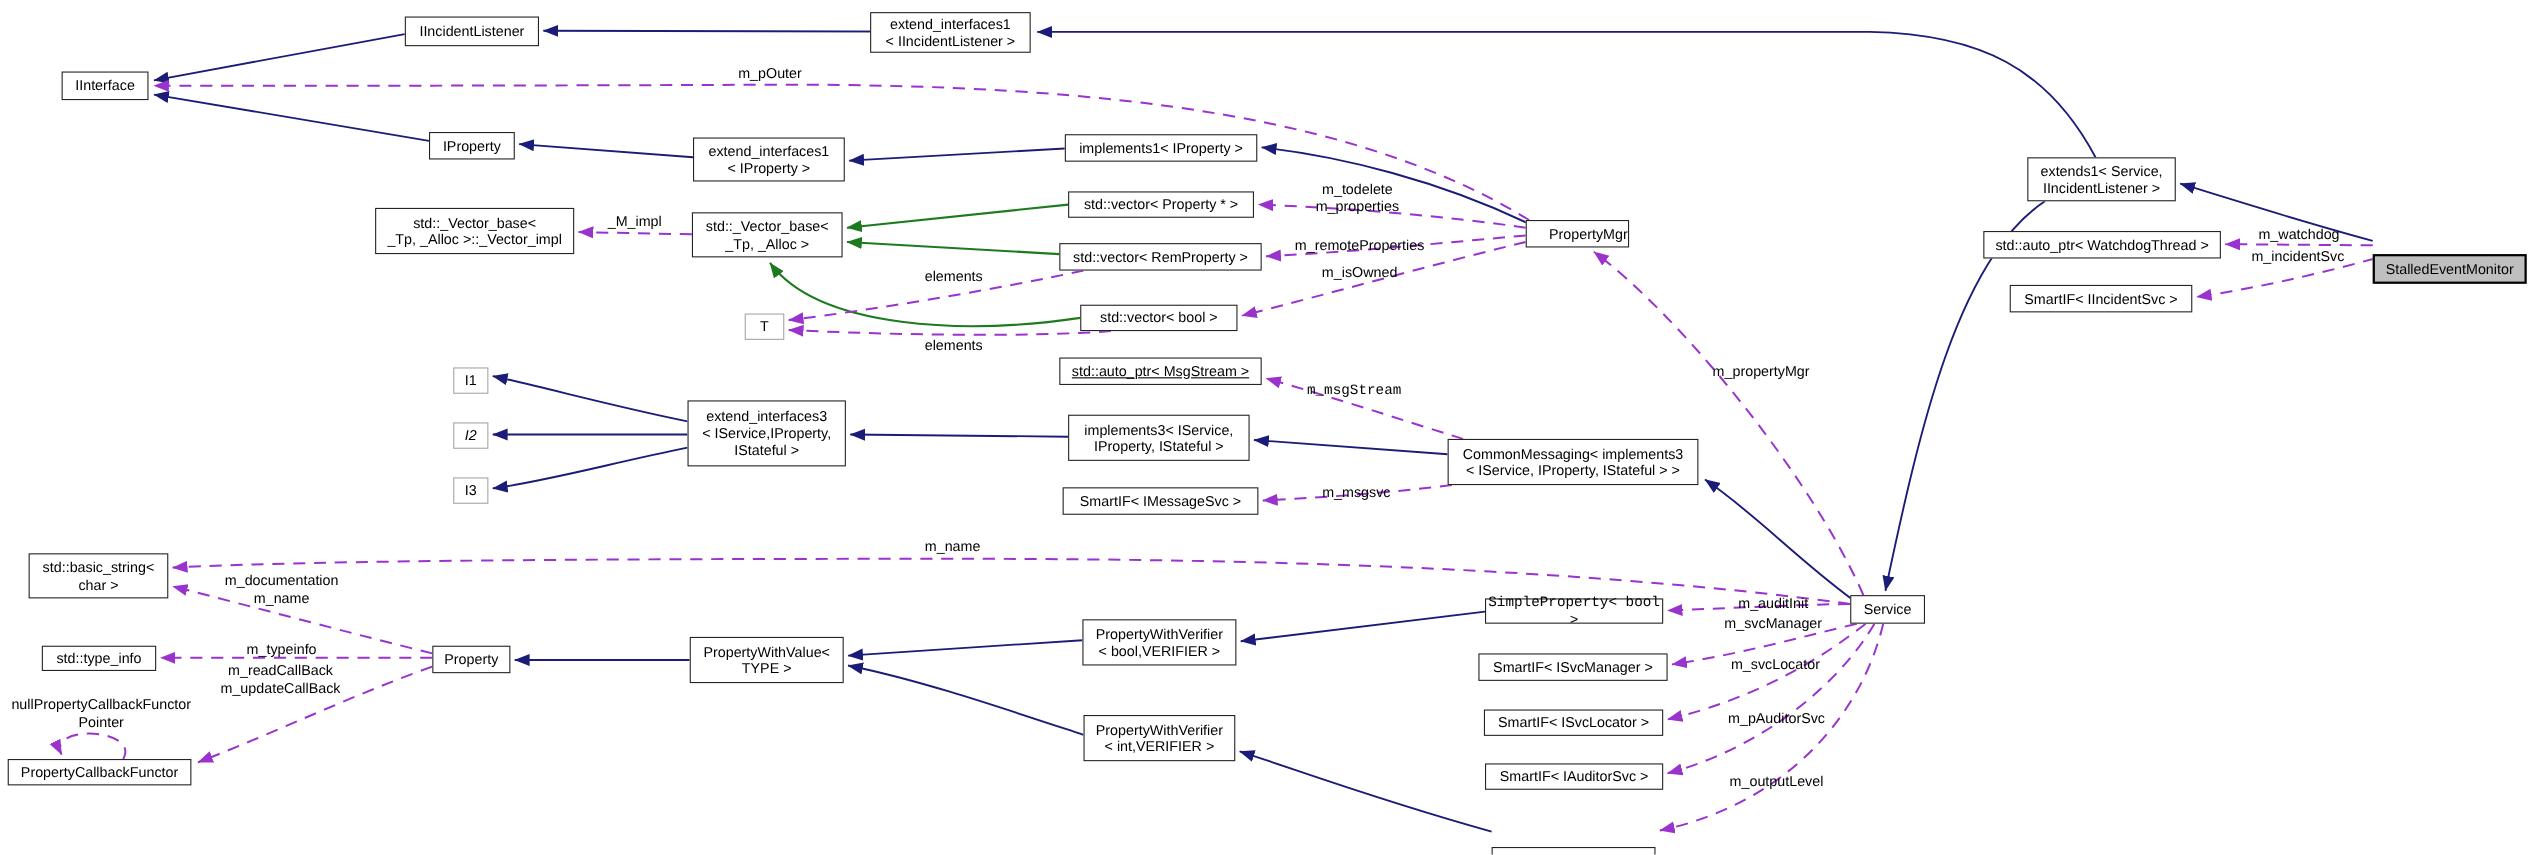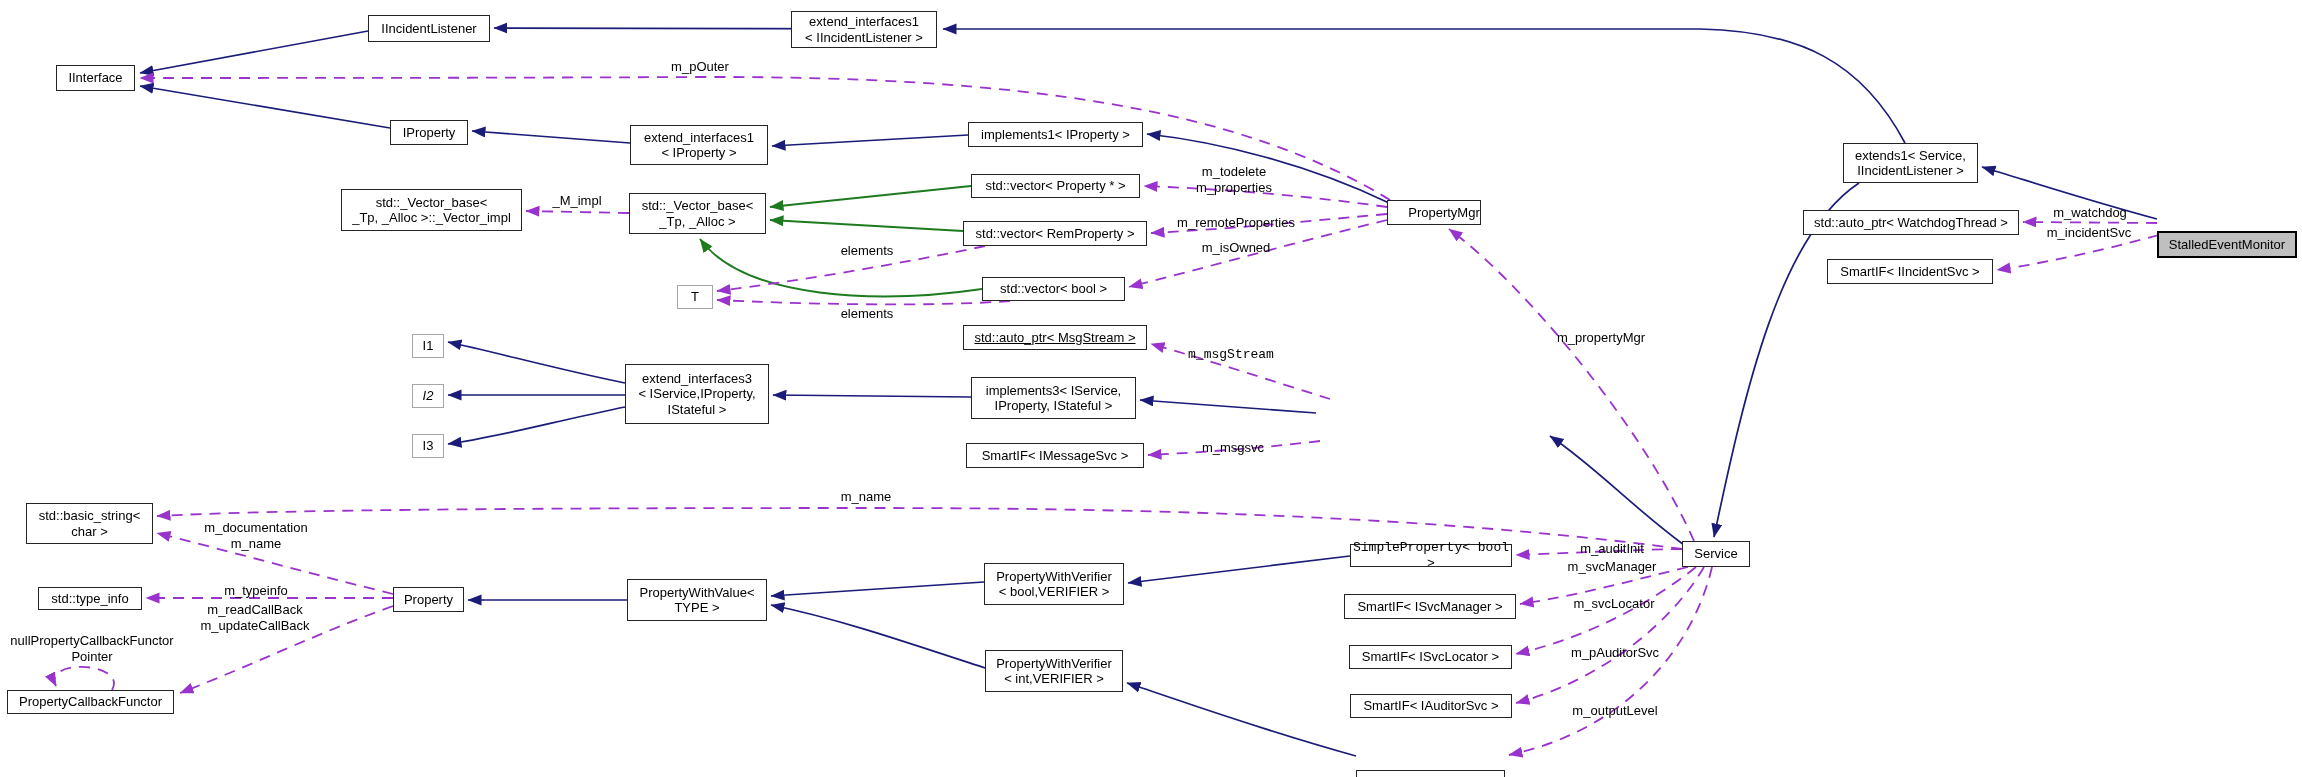--- a/index.html
+++ b/index.html
@@ -162,20 +162,22 @@
     <div class="node" style="left: 963px; top: 325px; width: 184px; height: 25px; text-decoration: underline;">std::auto_ptr&lt; MsgStream &gt;</div>
     <div class="node template-param" style="left: 412px; top: 334px; width: 32px; height: 24px;">I1</div>
     <div class="node template-param" style="left: 412px; top: 384px; width: 32px; height: 24px; font-style: italic;">I2</div>
     <div class="node template-param" style="left: 412px; top: 434px; width: 32px; height: 24px;">I3</div>
     <div class="node" style="left: 625px; top: 364px; width: 144px; height: 60px;">extend_interfaces3
 &lt; IService,IProperty,
 IStateful &gt;</div>
     <div class="node" style="left: 971px; top: 377px; width: 165px; height: 42px;">implements3&lt; IService,
 IProperty, IStateful &gt;</div>
     <div class="node" style="left: 966px; top: 443px; width: 178px; height: 25px;">SmartIF&lt; IMessageSvc &gt;</div>
+    <div class="node" style="left: 1316px; top: 399px; width: 228px; height: 42px;">CommonMessaging&lt; implements3
+&lt; IService, IProperty, IStateful &gt; &gt;</div>
     <div class="node" style="left: 26px; top: 503px; width: 127px; height: 41px;">std::basic_string&lt;
 char &gt;</div>
     <div class="node" style="left: 393px; top: 587px; width: 71px; height: 25px;">Property</div>
     <div class="node" style="left: 38px; top: 587px; width: 104px; height: 23px;">std::type_info</div>
     <div class="node" style="left: 7px; top: 690px; width: 167px; height: 24px;">PropertyCallbackFunctor</div>
     <div class="node" style="left: 627px; top: 579px; width: 140px; height: 42px;">PropertyWithValue&lt;
 TYPE &gt;</div>
     <div class="node" style="left: 984px; top: 563px; width: 140px; height: 42px;">PropertyWithVerifier
 &lt; bool,VERIFIER &gt;</div>
     <div class="node" style="left: 985px; top: 650px; width: 138px; height: 42px;">PropertyWithVerifier

